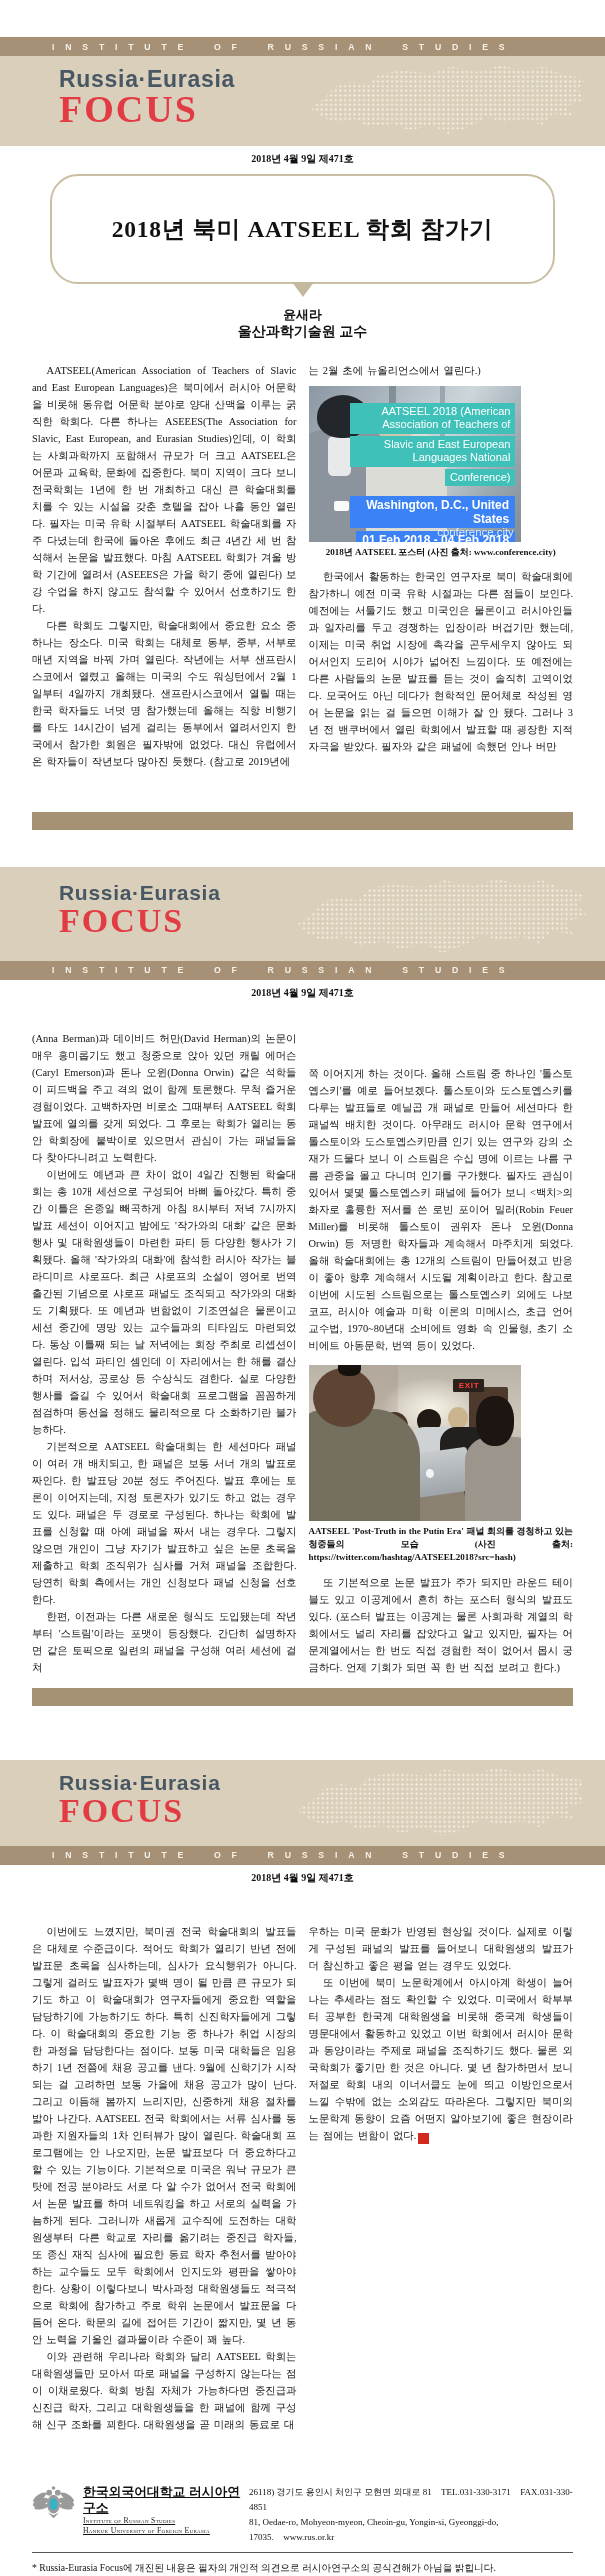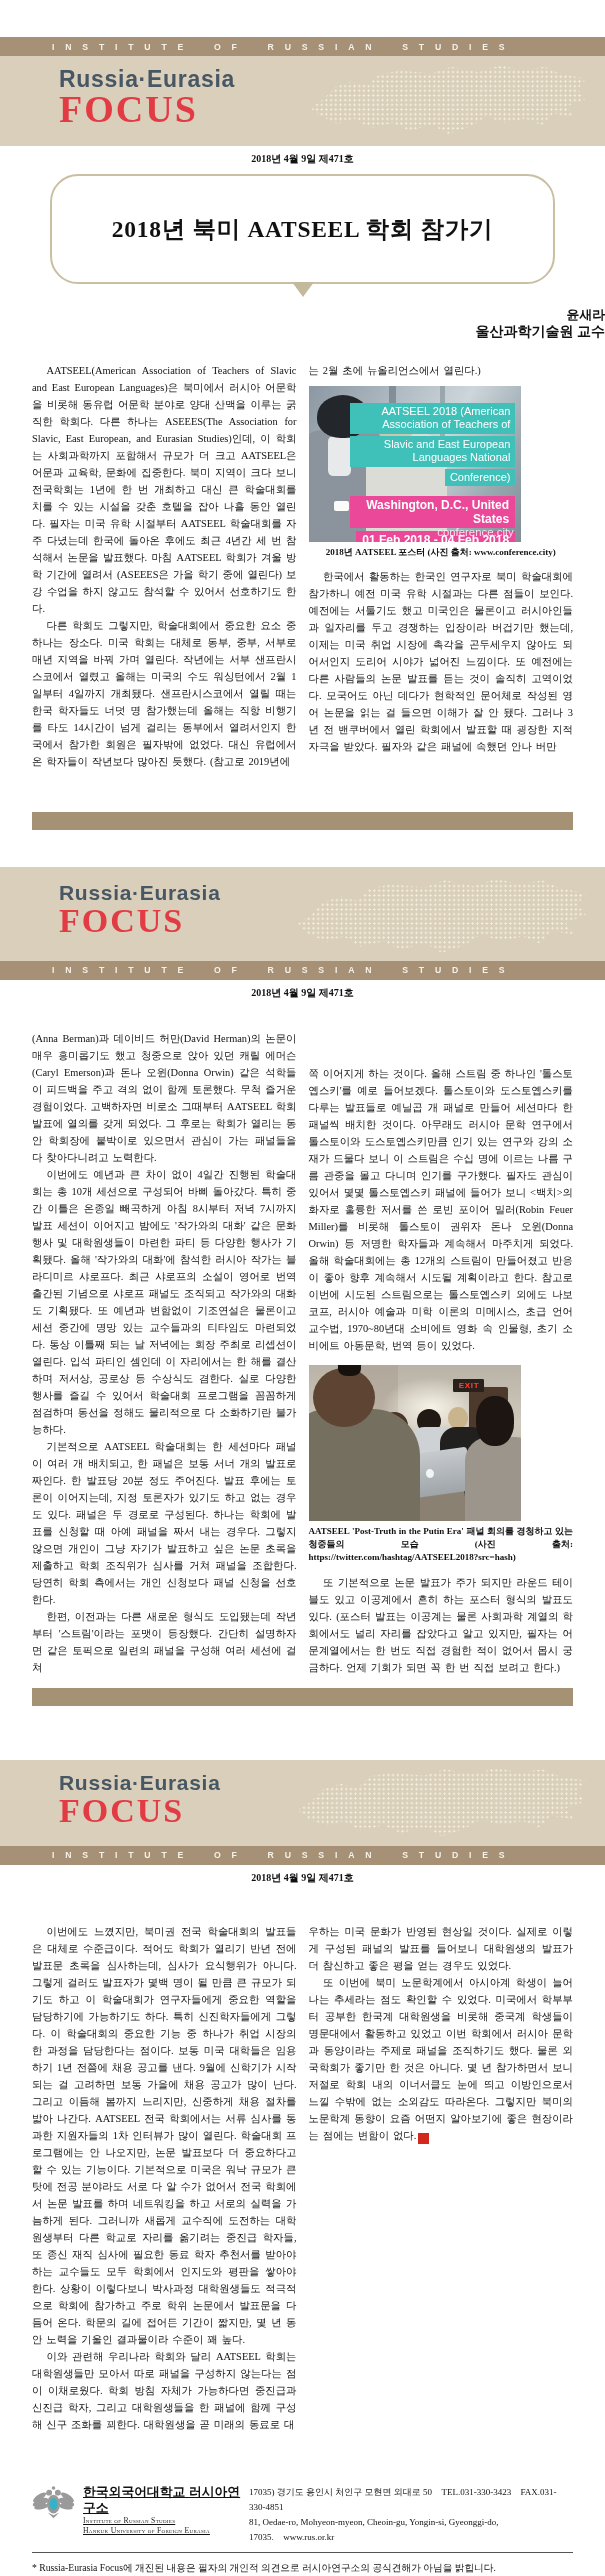--- a/index.html
+++ b/index.html
@@ -49,21 +49,21 @@
   }
   .title-box h1{
     margin:0; font-size:23.5px; font-weight:bold; letter-spacing:0.7px;
     font-family:"Liberation Serif","DejaVu Serif",serif;
   }
   .title-tail{
     width:0; height:0; margin:-2px auto 0;
     border-left:11.4px solid transparent; border-right:11.4px solid transparent;
     border-top:15px solid #c3b99c;
   }
-  .author{ text-align:right; margin-top:9.4px; }
+  .author{ text-align:center; margin-top:9.4px; }
   .author .name{font-size:12.8px; font-weight:bold; line-height:17.5px;}
   .author .affil{font-size:14px; font-weight:bold; line-height:15px;}
   
   .cols{
     display:flex; gap:12px; margin:23px 32px 0;
     text-align:justify;
   }
   .col{width:266px;}
   .col p{
     margin:0; font-size:10.4px; line-height:17px; word-spacing:1.3px;
@@ -92,21 +92,21 @@
   .pp-man-shirt{position:absolute; left:9%; top:32%; width:23px; height:40px; background:#e8e9ea; border-radius:5.4px;}
   .pp-woman-hair{position:absolute; left:31%; top:12%; width:43px; height:36px; border-radius:50%; background:#cfc4ad;}
   .pp-woman-body{position:absolute; left:27%; top:30%; width:81px; height:80%; border-radius:27px 27px 0 0; background:#dcdcd6;}
   .pp-cup{position:absolute; left:12%; top:74%; width:15px; height:9.4px; background:#fbfbf9; border-radius:2px;}
   .poster-text{
     position:absolute; right:5.4px; top:15px; width:78%; text-align:right;
     font-family:"Liberation Sans","DejaVu Sans",sans-serif;
   }
   .pt-line{display:inline-block; background:#3fc1b9; color:#fff; font-size:11px; line-height:13.4px;
     padding:2px 4.7px; margin-top:2px;}
-  .pt-dark{display:inline-block; background:#ec4899; color:#fff; font-weight:bold; font-size:12px;
+  .pt-dark{display:inline-block; background:#3b82f6; color:#fff; font-weight:bold; font-size:12px;
     line-height:14px; padding:2px 6px; margin-top:3.4px;}
   .pt-gap{height:6.7px;}
   .pp-watermark{position:absolute; right:6.7px; bottom:4px; color:rgba(255,255,255,.8);
     font-family:"Liberation Sans","DejaVu Sans",sans-serif; font-size:11.4px;}
   
   .aud-bg{position:absolute; inset:0; background:linear-gradient(180deg,#b9b2a6 0%,#cfc8bc 38%,#b5ac9e 70%,#8f8678 100%);}
   .aud-light{position:absolute; left:34%; top:8%; width:101px; height:61px; border-radius:50%;
     background:radial-gradient(ellipse,rgba(255,252,240,.85),rgba(255,252,240,0) 70%);}
   .aud-door{position:absolute; right:6%; top:14%; width:39px; height:101px; background:#4e3a2c; border-radius:2px 2px 0 0;}
   .aud-exit{position:absolute; right:17%; top:9%; width:31px; height:13.4px; background:#2a211c;
@@ -311,21 +311,21 @@
         <ellipse cx="60" cy="55" rx="11" ry="17" fill="#35b2c6"></ellipse>
       </svg>
     </div>
     <div class="org-names">
       <div class="org-kr">한국외국어대학교 러시아연구소</div>
       <div class="org-en">Institute of Russian Studies</div>
       <div class="org-en">Hankuk University of Foreign Eurasia</div>
     </div>
     <div class="org-addr">
       <div class="addr-row">
-        <span>17035) 경기도 용인시 처인구 모현면 외대로 50</span><span>TEL.031-330-3423</span><span>FAX.031-330-4851</span>
+        <span>26118) 경기도 용인시 처인구 모현면 외대로 81</span><span>TEL.031-330-3171</span><span>FAX.031-330-4851</span>
       </div>
       <div class="addr-row">
         <span>81, Oedae-ro, Mohyeon-myeon, Cheoin-gu, Yongin-si, Gyeonggi-do, 17035.</span><span>www.rus.or.kr</span>
       </div>
     </div>
   </div>
   <div class="footer-rule"></div>
   <div class="notes">
     <div>* Russia-Eurasia Focus에 개진된 내용은 필자의 개인적 의견으로 러시아연구소의 공식견해가 아님을 밝힙니다.</div>
 

